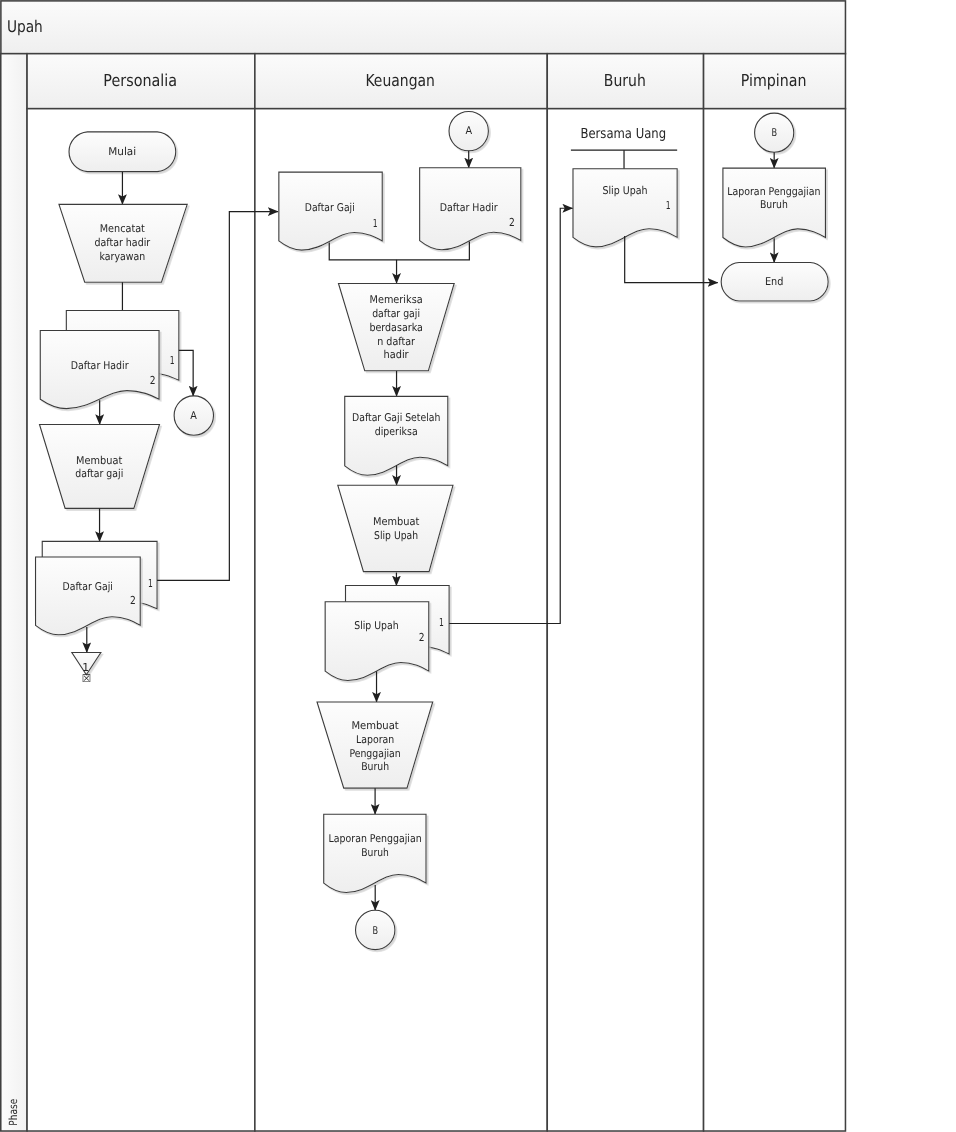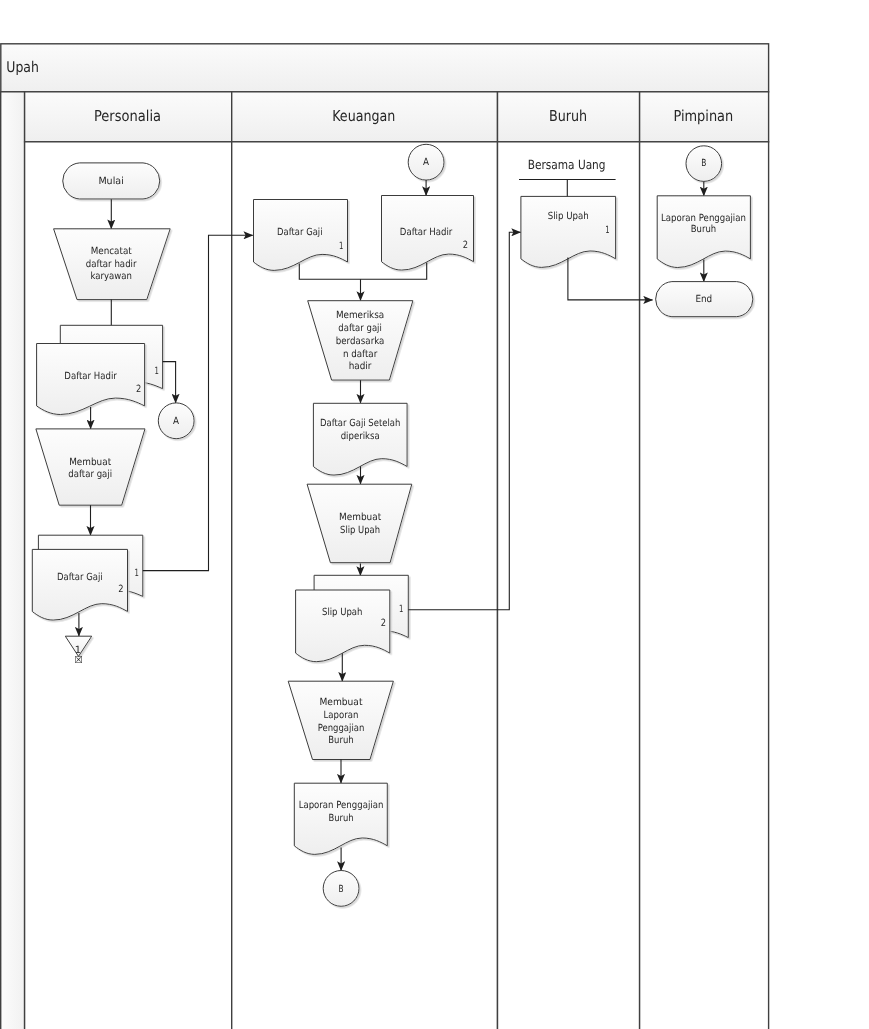--- a/index.html
+++ b/index.html
@@ -1,20 +1,20 @@
 <!DOCTYPE html>
 <html><head>
 <meta charset="utf-8">
 <title>Upah</title>
 <style>
   html,body{margin:0;padding:0;background:#ffffff;}
   *{-webkit-font-smoothing:antialiased;text-rendering:geometricPrecision;}
   body{width:869px;height:1029px;overflow:hidden;
        font-family:"DejaVu Sans","Liberation Sans",sans-serif;}
-  #root{position:relative;width:869px;height:856px;margin-top:43px;}
+  #root{position:relative;width:869px;height:856px;}
   svg#canvas{display:block;position:absolute;left:0;top:0;}
   .shape{fill:url(#shgrad);stroke:#3b3b3b;stroke-width:1;}
   .lane-hdr{fill:url(#hdrgrad);stroke:#404040;stroke-width:1.4;}
   .title-bar{fill:url(#hdrgrad);stroke:#404040;stroke-width:1.4;}
   .lane-body{fill:#ffffff;stroke:#404040;stroke-width:1.4;}
   .phase-band{fill:url(#bandgrad);stroke:#404040;stroke-width:1.4;}
   .conn{fill:none;stroke:#1f1f1f;stroke-width:1.1;}
   .txt{font-family:"DejaVu Sans","Liberation Sans",sans-serif;fill:#262626;}
   .t-title{font-size:14.7px;}
   .t-lane{font-size:15px;}

